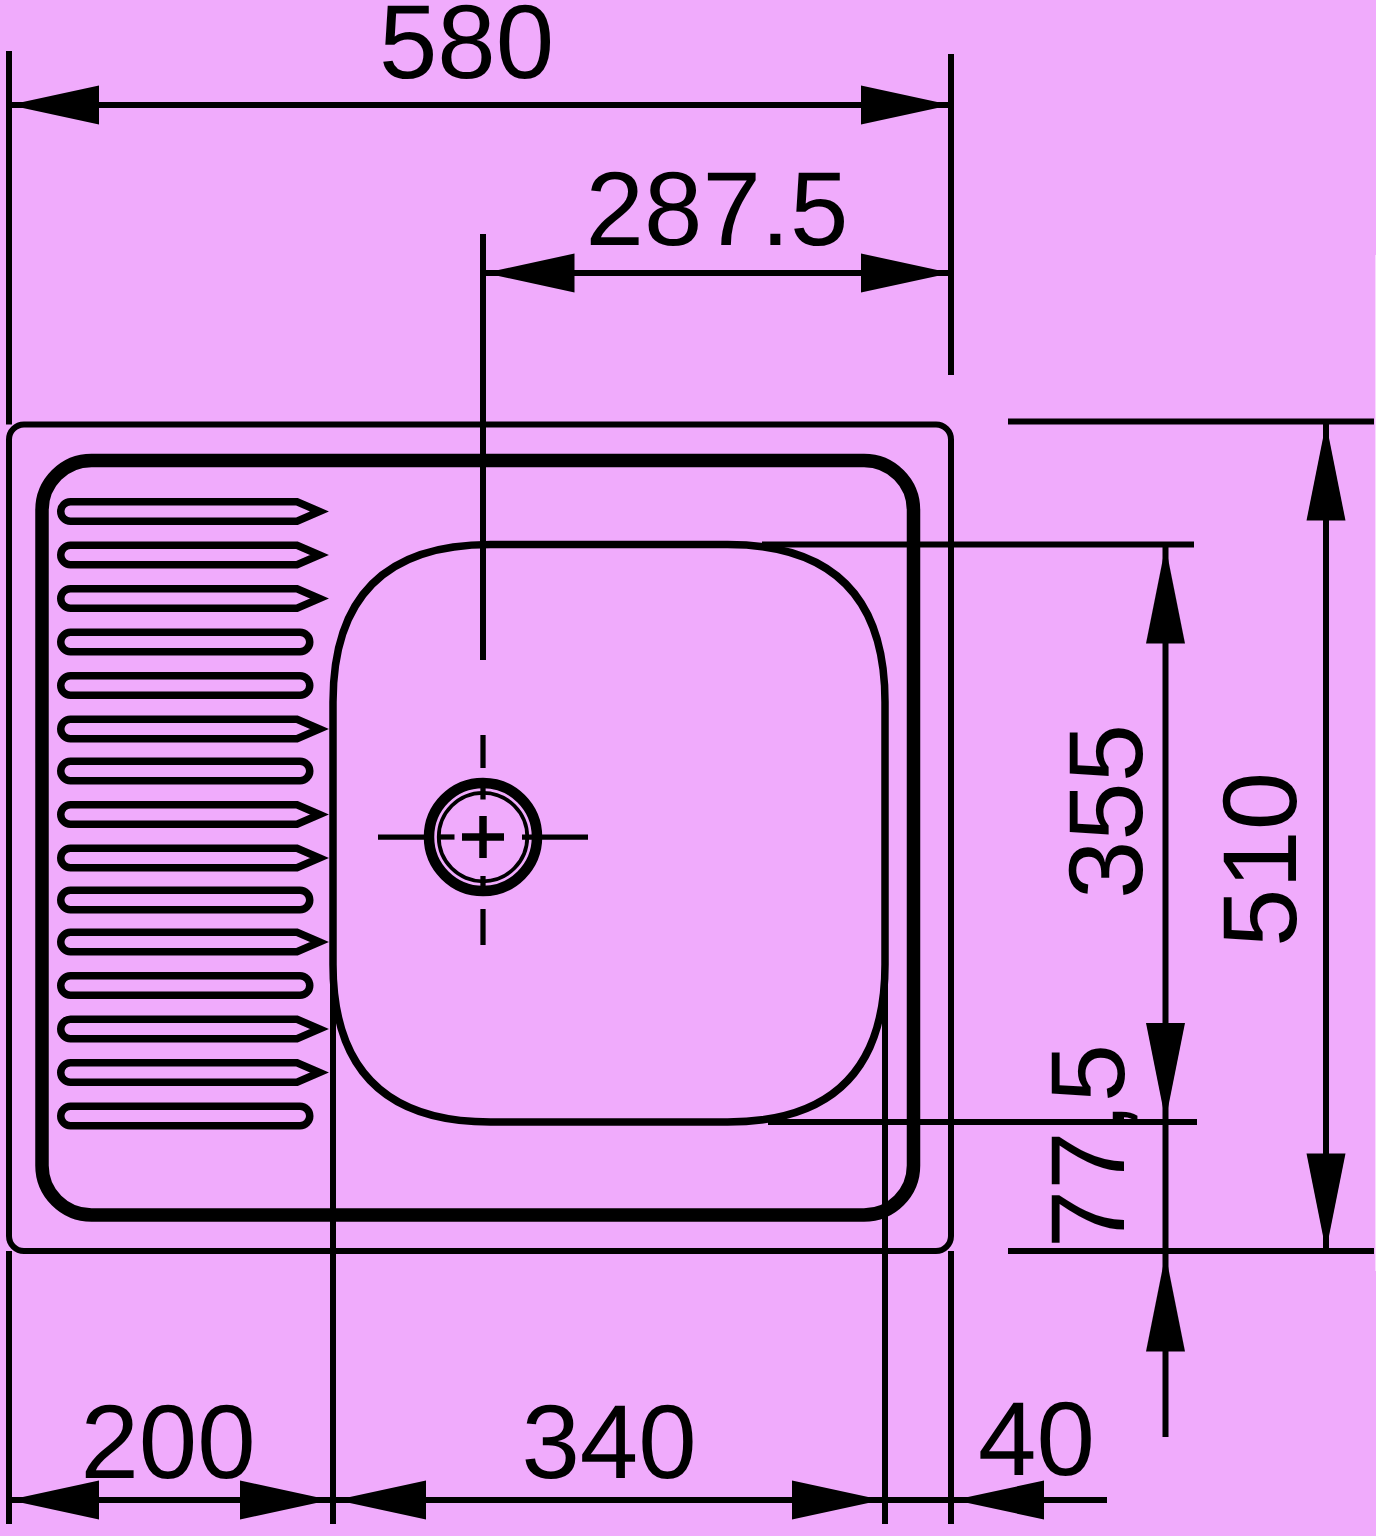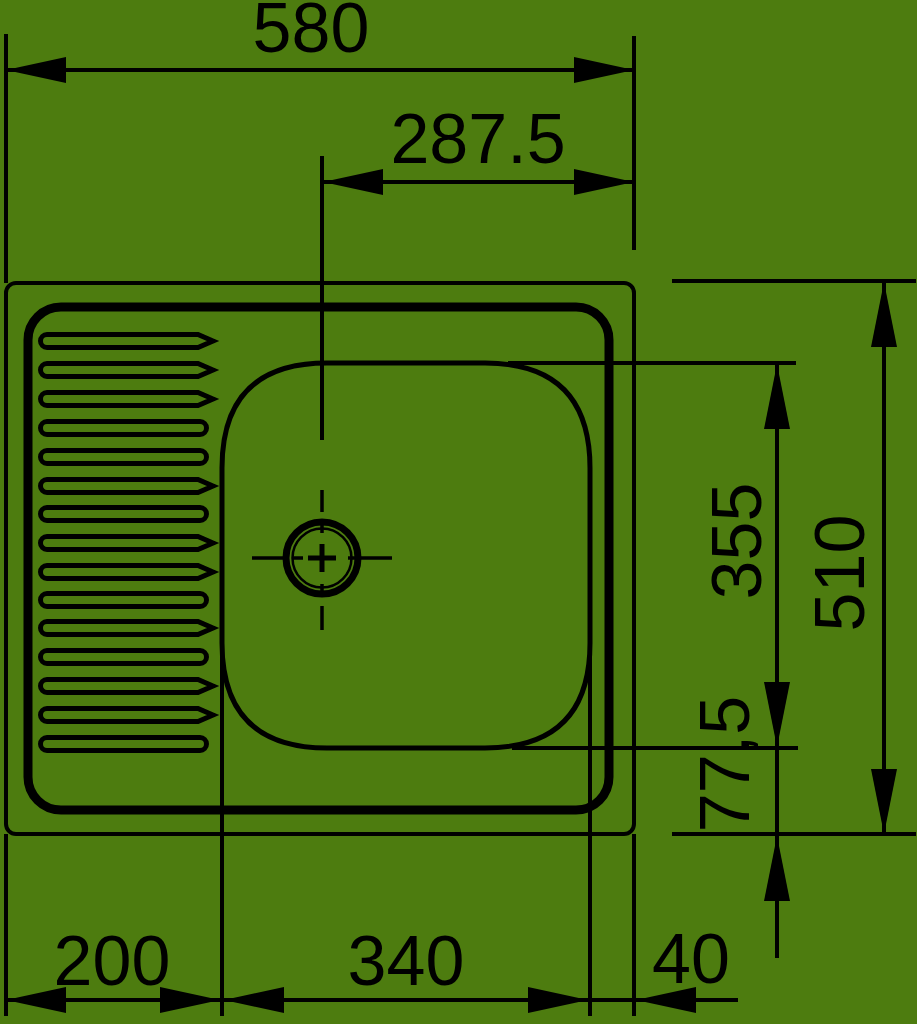--- a/index.html
+++ b/index.html
@@ -5,21 +5,21 @@
   html, body {
     margin: 0;
     padding: 0;
     background: #ffffff;
     font-family: "Liberation Sans", sans-serif;
   }
   .stage {
     position: relative;
     width: 917px;
     height: 1024px;
-    background: #4d7c0f;
+    background: #f0abfc;
     overflow: hidden;
   }
   svg { display: block; }
   .thin   { fill: none; stroke: #000; stroke-width: 4; }
   .dline  { fill: none; stroke: #000; stroke-width: 4; }
   .rim    { fill: none; stroke: #000; stroke-width: 9; }
   .bowl   { fill: none; stroke: #000; stroke-width: 5; }
   .rib    { fill: none; stroke: #000; stroke-width: 5; }
   .ring1  { fill: none; stroke: #000; stroke-width: 7; }
   .ring2  { fill: none; stroke: #000; stroke-width: 2.5; }

